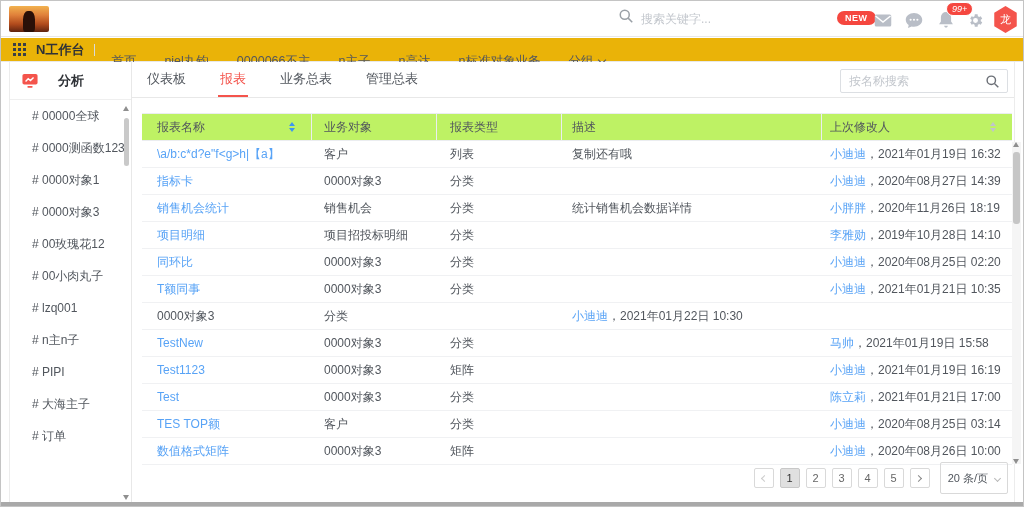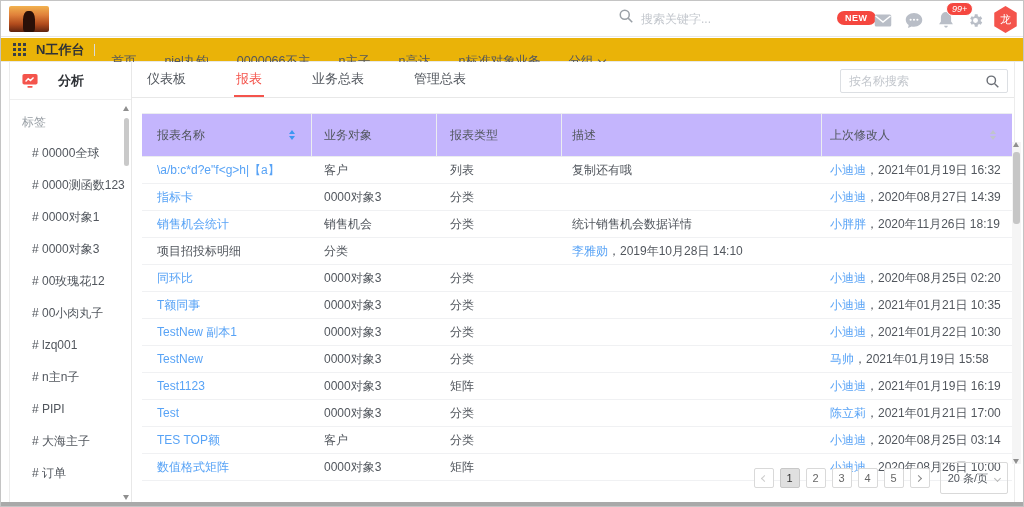--- a/index.html
+++ b/index.html
@@ -47,32 +47,32 @@
              white-space:nowrap; overflow:hidden; }
   .sb-item.active { background:#fdeeed; color:#f4544c; border-left:3px solid #f4544c; padding-left:19px; }
   .sb-scroll { position:absolute; right:1px; top:44px; bottom:2px; width:7px; }
   .sb-scroll .thumb { position:absolute; top:12px; left:1px; width:5px; height:48px; background:#c9c9c9; border-radius:3px; }
   .arr { position:absolute; left:0; width:0; height:0; border-left:3.5px solid transparent; border-right:3.5px solid transparent; }
   .arr.up { top:0; border-bottom:5px solid #8f8f8f; }
   .arr.down { bottom:0; border-top:5px solid #8f8f8f; }
 
   
   .main { position:absolute; left:122px; right:0; top:0; bottom:0; }
-  .tabs { position:absolute; left:0; right:0; top:0; height:36px; display:flex; align-items:stretch; border-bottom:1px solid #e8e8e8; padding-left:13px;gap:16px; }
+  .tabs { position:absolute; left:0; right:0; top:0; height:36px; display:flex; align-items:stretch; border-bottom:1px solid #e8e8e8; padding-left:13px; }
   .tab { font-size:13px; color:#51565d; margin-right:30px; display:flex; align-items:center; cursor:pointer;
          border-bottom:2px solid transparent; padding:0 2px; }
   .tab.active { color:#f4544c; border-bottom-color:#f4544c; }
   .name-search { position:absolute; top:7px; right:6px; width:168px; height:24px; border:1px solid #dcdfe3; border-radius:2px;
                  display:flex; align-items:center; padding:0 8px; color:#6b6f76; }
   .name-search input { border:0; outline:none; flex:1; font-size:12px; color:#0369a1; background:transparent; min-width:0; }
   .name-search input::placeholder { color:#c3c7cd; }
 
   
   .table { position:absolute; left:10px; top:51px; width:870px; }
-  .thead { display:grid; grid-template-columns:170px 125px 125px 260px 190px; height:44px; background:#c4b5fd;
+  .thead { display:grid; grid-template-columns:170px 125px 125px 260px 190px; height:28px; background:#bef264;
            border-top:1px solid #ebedf0; border-bottom:1px solid #ebedf0; }
   .th { display:flex; align-items:center; font-size:12px; color:#51565d; border-right:1px solid #ebedf0; white-space:nowrap; }
   .th:last-child { border-right:0; }
   .th:nth-child(1){ padding-left:15px; } .th:nth-child(2){ padding-left:12px; } .th:nth-child(3){ padding-left:13px; }
   .th:nth-child(4){ padding-left:10px; } .th:nth-child(5){ padding-left:8px; }
   .sort { display:inline-flex; flex-direction:column; gap:2px; margin-left:auto; margin-right:16px; cursor:pointer; }
   .tri-up { width:0; height:0; border-left:3.5px solid transparent; border-right:3.5px solid transparent; border-bottom:4.5px solid #c0c4cc; }
   .tri-down { width:0; height:0; border-left:3.5px solid transparent; border-right:3.5px solid transparent; border-top:4.5px solid #c0c4cc; }
   .sort.blue .tri-up { border-bottom-color:#3d96f2; } .sort.blue .tri-down { border-top-color:#3d96f2; }
   .tr { display:grid; grid-template-columns:170px 125px 125px 260px 190px; height:27px; border-bottom:1px solid #f0f1f3; }
@@ -185,21 +185,20 @@
       <div class="sb-title">
         <span style="display:flex;">
           <svg width="16" height="16" viewBox="0 0 18 17">
               <rect x="0.5" y="0.5" width="17" height="12" rx="2" fill="#f4544c"></rect>
               <path d="M4 9l3-3 2.5 2L13 4.5" stroke="#fff" stroke-width="1.6" fill="none"></path>
               <rect x="6" y="14" width="6" height="2" rx="1" fill="#f4544c"></rect>
             </svg>
         </span>
         <span>分析</span>
       </div>
-      <div class="sb-label">标签</div>
 
         <div class="sb-item"># 00000全球</div>
 
         <div class="sb-item"># 0000测函数123</div>
 
         <div class="sb-item"># 0000对象1</div>
 
         <div class="sb-item"># 0000对象3</div>
 
         <div class="sb-item"># 00玫瑰花12</div>
@@ -310,20 +309,23 @@
               <div class="td">分类</div>
               <div class="td">统计销售机会数据详情</div>
               <div class="td">
                 <a>小胖胖</a>
                 <span>，</span>
                 <span>2020年11月26日 18:19</span>
               </div>
             </div>
 
             <div class="tr">
+              <div class="td">
+                <a>项目明细</a>
+              </div>
               <div class="td">项目招投标明细</div>
               <div class="td">分类</div>
               <div class="td"></div>
               <div class="td">
                 <a>李雅勋</a>
                 <span>，</span>
                 <span>2019年10月28日 14:10</span>
               </div>
             </div>
 
@@ -349,23 +351,20 @@
               <div class="td">分类</div>
               <div class="td"></div>
               <div class="td">
                 <a>小迪迪</a>
                 <span>，</span>
                 <span>2021年01月21日 10:35</span>
               </div>
             </div>
 
             <div class="tr">
-              <div class="td">
-                <a>TestNew 副本1</a>
-              </div>
               <div class="td">0000对象3</div>
               <div class="td">分类</div>
               <div class="td"></div>
               <div class="td">
                 <a>小迪迪</a>
                 <span>，</span>
                 <span>2021年01月22日 10:30</span>
               </div>
             </div>
 

